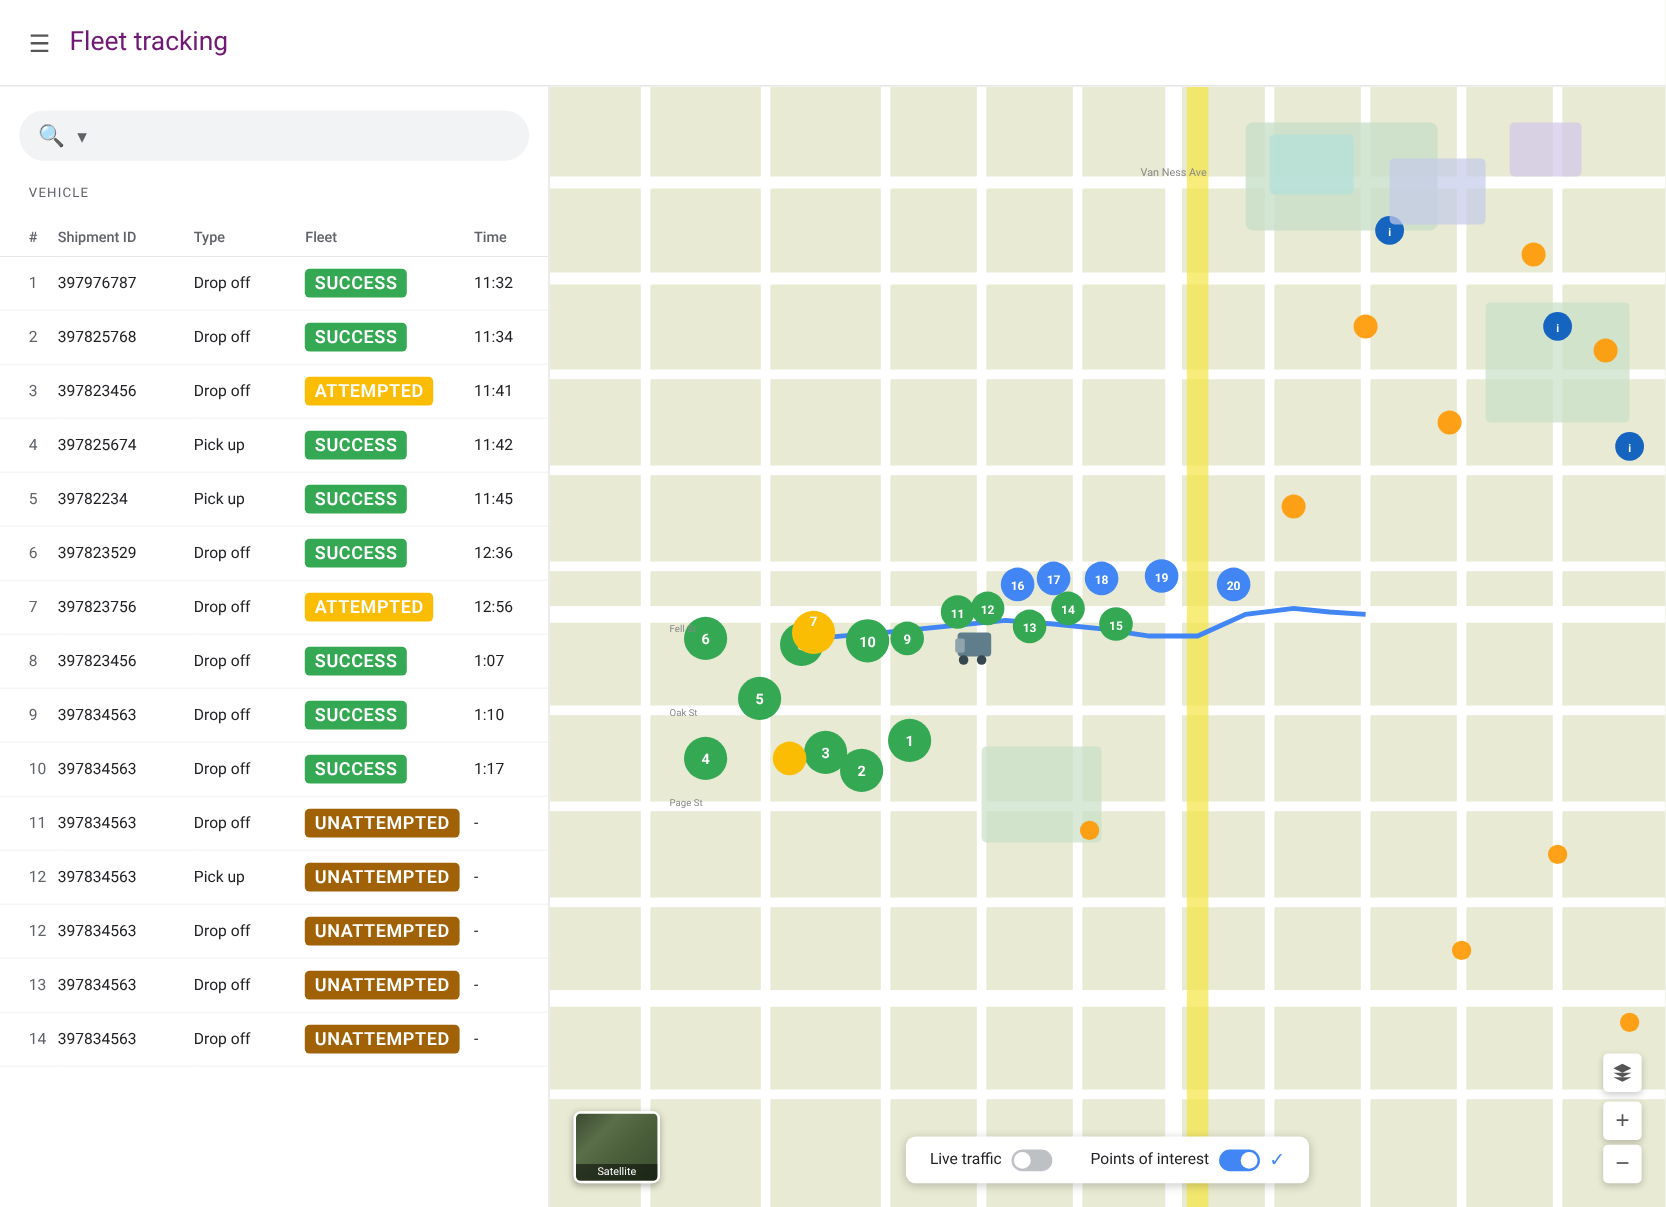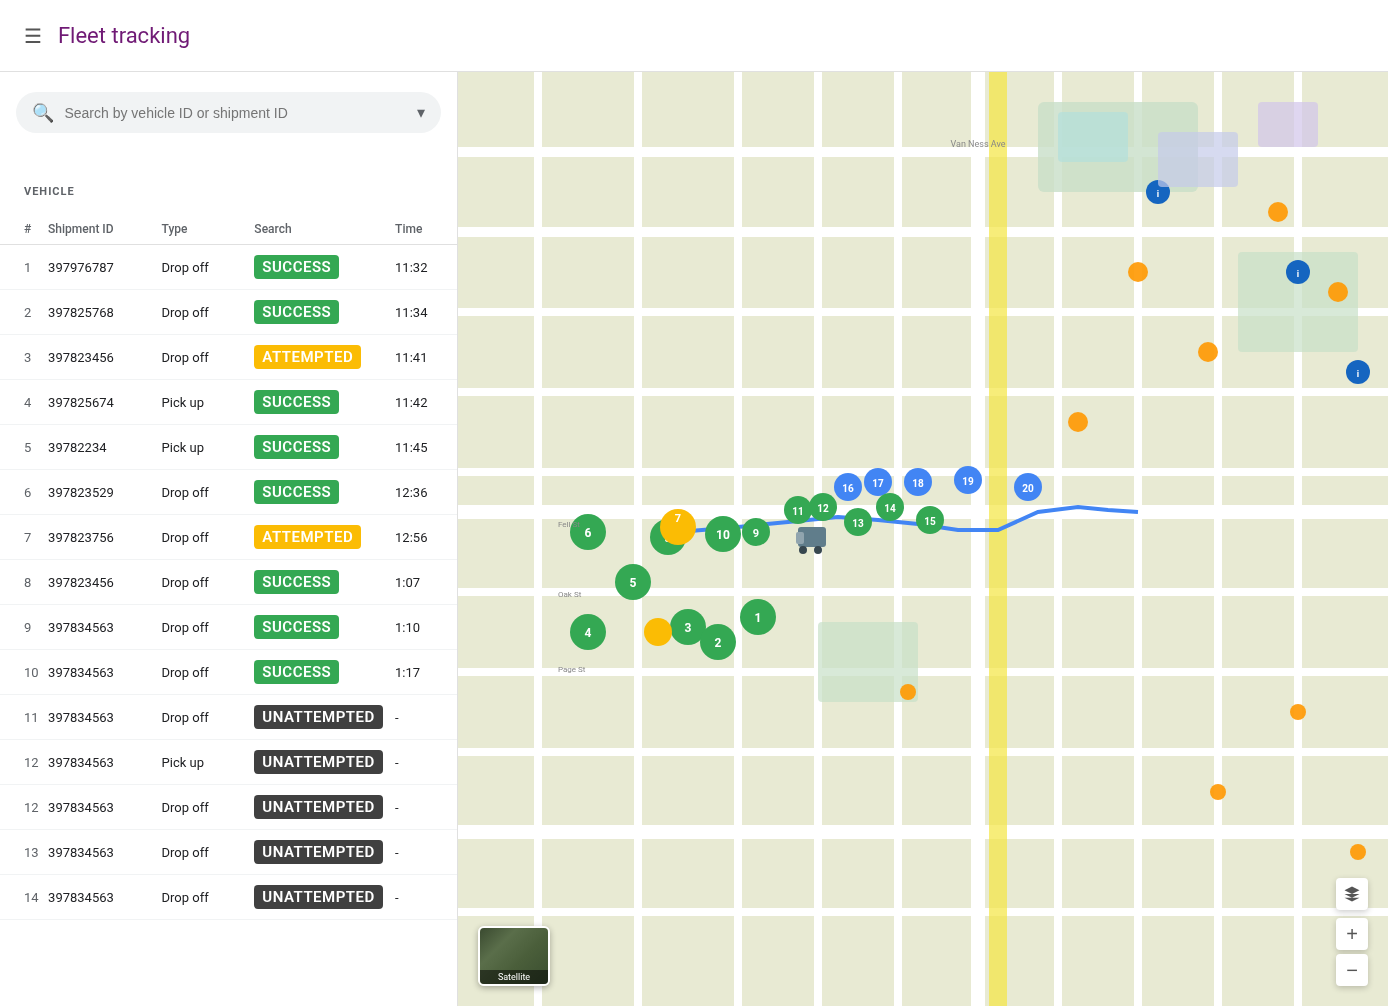--- a/index.html
+++ b/index.html
@@ -17,41 +17,41 @@
     .sidebar { width: 458px; flex-shrink: 0; display: flex; flex-direction: column; border-right: 1px solid #e0e0e0; overflow: hidden; }
 
     
     .search-bar { margin: 20px 16px; display: flex; align-items: center; background: #f1f3f4; border-radius: 24px; padding: 10px 16px; }
     .search-icon { color: #5f6368; margin-right: 10px; font-size: 18px; }
     .search-input { flex: 1; background: transparent; border: none; outline: none; font-size: 14px; color: #5f6368; }
     .search-dropdown-icon { color: #5f6368; font-size: 16px; cursor: pointer; }
 
     
     .vehicle-section { padding: 0 24px 12px; }
-    .vehicle-label { font-size: 11px; font-weight: 700; color: #5f6368; letter-spacing: 1px; text-transform: uppercase; margin-bottom: 4px; margin-top: 32px; }
+    .vehicle-label { font-size: 11px; font-weight: 400; color: #5f6368; letter-spacing: 1px; text-transform: uppercase; margin-bottom: 4px; }
     .vehicle-id { font-size: 36px; font-weight: 400; color: #202124; }
 
     
     .table-container { flex: 1; overflow-y: auto; }
     table { width: 100%; border-collapse: collapse; }
     thead th { font-size: 12px; color: #5f6368; font-weight: 500; padding: 8px 8px 8px 0; text-align: left; border-bottom: 1px solid #e0e0e0; position: sticky; top: 0; background: #fff; z-index: 1; }
     thead th:first-child { padding-left: 24px; width: 36px; }
     thead th:nth-child(2) { width: 110px; }
     thead th:nth-child(3) { width: 90px; }
     thead th:nth-child(4) { width: 110px; }
     thead th:nth-child(5) { width: 60px; }
     tbody tr { border-bottom: 1px solid #f1f3f4; }
     tbody td { font-size: 13px; color: #202124; padding: 10px 8px 10px 0; }
     tbody td:first-child { padding-left: 24px; color: #5f6368; }
 
     
     .badge { display: inline-block; padding: 3px 8px; border-radius: 4px; font-size: 15px; font-weight: 600; text-transform: uppercase; letter-spacing: 0.5px; }
     .badge-success { background: #34a853; color: #fff; }
     .badge-attempted { background: #fbbc04; color: #fff; }
-    .badge-unattempted { background: #404040; color: #fff; text-align: right; }
+    .badge-unattempted { background: #a16207; color: #fff; text-align: right; }
 
     
     .map-area { flex: 1; position: relative; overflow: hidden; background: #e8eaed; }
 
     
     .map-svg { width: 100%; height: 100%; }
 
     
     .map-bottom-bar { position: absolute; bottom: 20px; left: 50%; transform: translateX(-50%); display: flex; align-items: center; gap: 32px; background: #fff; border-radius: 8px; padding: 10px 20px; box-shadow: 0 2px 8px rgba(0,0,0,0.2); }
     .map-control-item { display: flex; align-items: center; gap: 8px; font-size: 13px; color: #202124; }
@@ -82,36 +82,35 @@
   <span class="header-menu-icon">☰</span>
   <span class="header-title">Fleet tracking</span>
 </div>
 
 <div class="main">
 
   <div class="sidebar">
 
     <div class="search-bar">
       <span class="search-icon">🔍</span>
-      <input class="search-input" type="text" placeholder="Search by vehicle ID or shipment ID" style="">
       <span class="search-dropdown-icon">▾</span>
     </div>
 
     <div class="vehicle-section">
       <div class="vehicle-label">VEHICLE</div>
     </div>
 
     <div class="table-container">
       <table>
         <thead>
           <tr>
             <th>#</th>
             <th>Shipment ID</th>
             <th>Type</th>
-            <th>Search</th>
+            <th>Fleet</th>
             <th>Time</th>
           </tr>
         </thead>
         <tbody id="table-body">
         <tr>
       <td>1</td>
       <td>397976787</td>
       <td>Drop off</td>
       <td><span class="badge badge-success">SUCCESS</span></td>
       <td>11:32</td>
@@ -345,20 +344,35 @@
       <text x="840" y="205" text-anchor="middle" fill="white" font-size="9" font-weight="bold">i</text>
       <circle cx="900" cy="300" r="12" fill="#1565c0"></circle>
       <text x="900" y="305" text-anchor="middle" fill="white" font-size="9" font-weight="bold">i</text>
 
       <rect x="600" y="40" width="70" height="50" rx="4" fill="#b2dfdb" opacity="0.7"></rect>
       <rect x="700" y="60" width="80" height="55" rx="4" fill="#c5cae9" opacity="0.7"></rect>
       <rect x="800" y="30" width="60" height="45" rx="4" fill="#d1c4e9" opacity="0.7"></rect>
     </svg>
 
     
+    <div class="map-bottom-bar">
+      <div class="map-control-item">
+        <span>Live traffic</span>
+        <div class="toggle-switch toggle-off">
+          <div class="toggle-knob toggle-knob-left"></div>
+        </div>
+      </div>
+      <div class="map-control-item">
+        <span>Points of interest</span>
+        <div class="toggle-switch toggle-on">
+          <div class="toggle-knob toggle-knob-right"></div>
+        </div>
+        <span style="color:#4285f4; font-size:16px;">✓</span>
+      </div>
+    </div>
 
     
     <div class="map-satellite-thumb">
       <div class="satellite-img">
         <div style="width:100%; height:100%; background: linear-gradient(135deg, #3a4a30 0%, #5a6e4a 30%, #4a5e3a 60%, #3a4e30 100%); display:flex; align-items:flex-end;">
           <div class="satellite-label">Satellite</div>
         </div>
       </div>
     </div>
 

